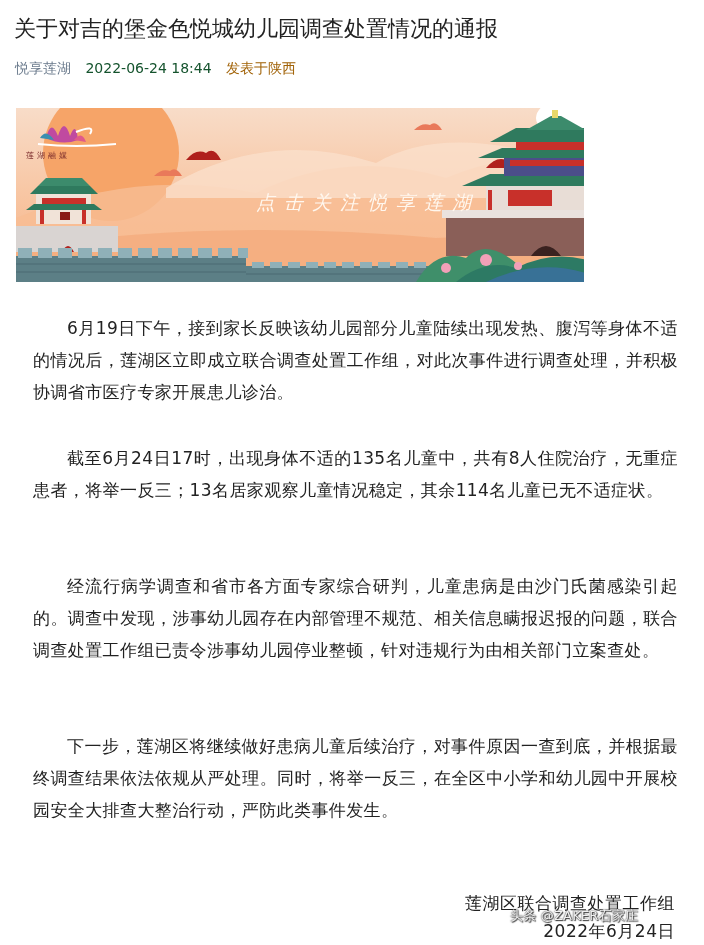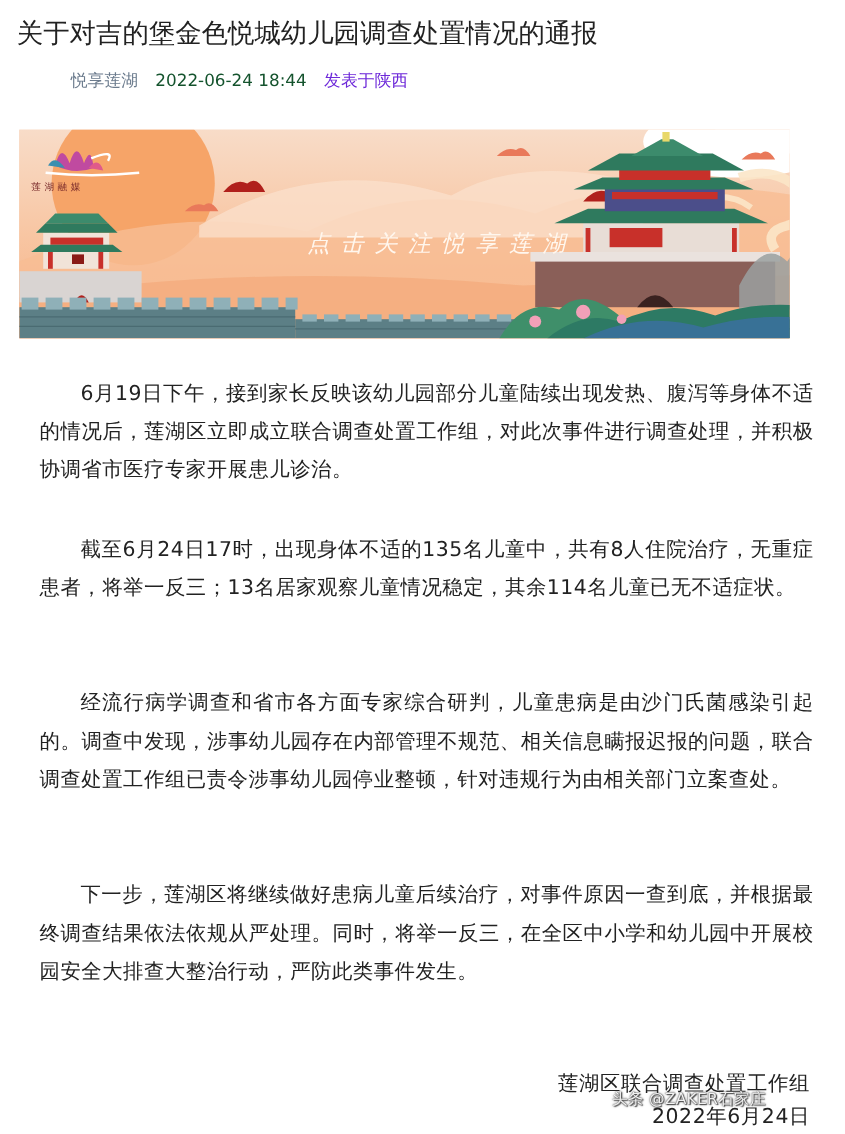--- a/index.html
+++ b/index.html
@@ -28,29 +28,29 @@
     white-space: nowrap;
   }
   .meta-row {
     position: absolute;
     left: 15px;
     top: 57px;
     font-size: 14px;
     line-height: 22px;
     white-space: nowrap;
   }
-  .meta-author { color: #6a7a8c; margin-right: 10px; cursor: pointer; margin-left: 44px; }
+  .meta-author { color: #6a7a8c; margin-right: 10px; cursor: pointer; }
   .meta-time { color: #14532d; margin-right: 10px; }
-  .meta-location { color: #6d28d9; }
+  .meta-location { color: #a16207; }
 
   .banner {
     position: absolute;
     left: 16px;
     top: 108px;
-    width: 642px;
+    width: 568px;
     height: 174px;
     overflow: hidden;
     background: linear-gradient(180deg, #f9d7bf 0%, #f8c7a4 45%, #f7b58b 100%);
     text-decoration: underline;
   }
   .banner svg { display: block; }
   .banner-caption {
     position: absolute;
     left: 240px;
     top: 82px;

